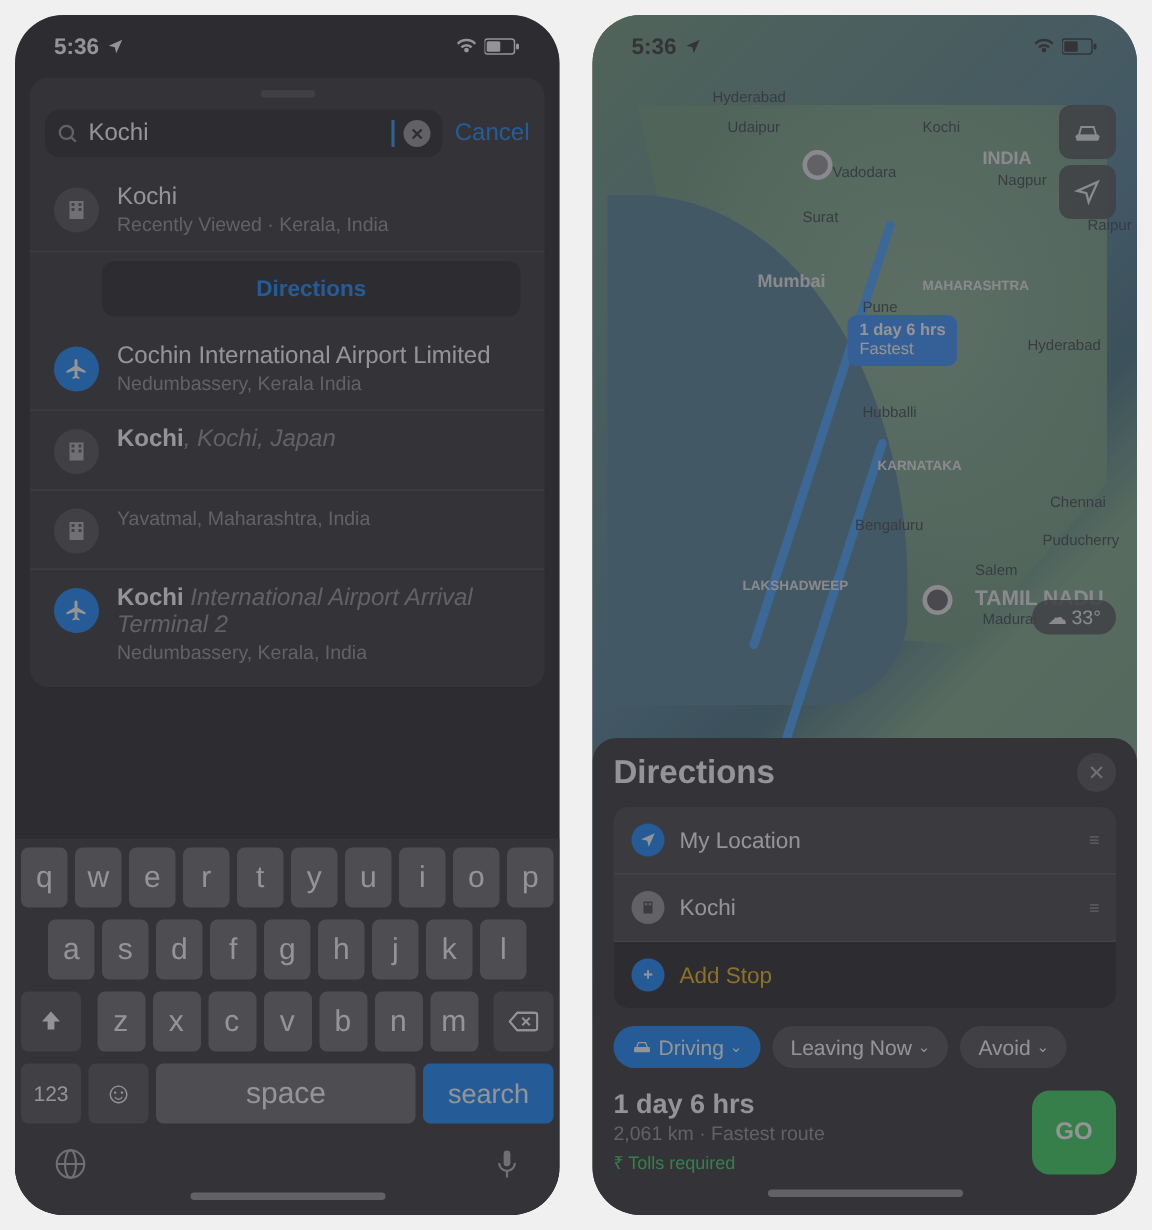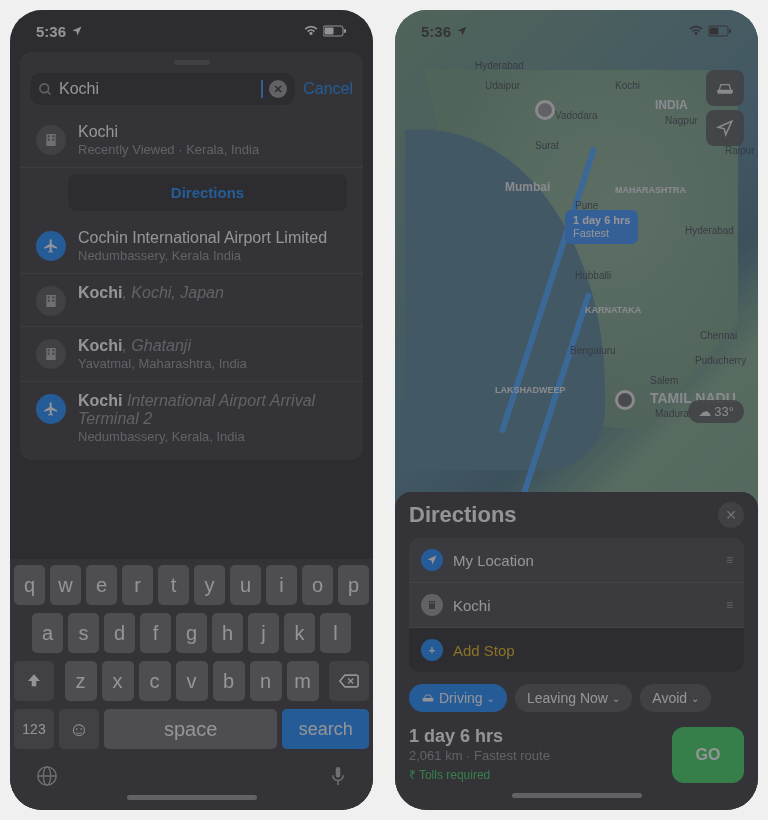--- a/index.html
+++ b/index.html
@@ -76,21 +76,21 @@
   .drag-handle { color:#8e8e93; font-size:12px; letter-spacing:-1px; }
   .chips { display:flex; gap:8px; margin-bottom:14px; flex-wrap:wrap; }
   .chip { background:#48484a; color:#fff; padding:6px 12px; border-radius:16px; font-size:14px; display:flex; align-items:center; gap:4px; }
   .chip.active { background:#0a84ff; }
   .chev { font-size:10px; }
 
   .summary-row { display:flex; justify-content:space-between; align-items:center; margin-bottom:10px; }
   .summary-text .dur { color:#fff; font-size:18px; font-weight:600; }
   .summary-text .dist { color:#8e8e93; font-size:13px; margin-top:1px; }
   .summary-text .tolls { color:#30d158; font-size:12px; margin-top:3px; display:flex; align-items:center; gap:3px; }
-  .go-btn { width:72px; height:56px; background:#30d158; color:#fff; border-radius:12px; display:flex; align-items:center; justify-content:center; font-size:16px; font-weight:700; }
+  .go-btn { width:56px; height:56px; background:#30d158; color:#fff; border-radius:12px; display:flex; align-items:center; justify-content:center; font-size:16px; font-weight:700; }
   svg { display:block; }
 </style>
 </head>
 <body>
 
 <div class="container">
 
 <div class="phone">
   <div class="dim-overlay"></div>
 
@@ -174,21 +174,20 @@
             <div class="res-icon">
               <svg width="16" height="16" viewBox="0 0 24 24" fill="#aeaeb2">
                 <rect x="5" y="3" width="14" height="18"></rect>
                 <rect x="7" y="5" width="3" height="3" fill="#48484a"></rect>
                 <rect x="14" y="5" width="3" height="3" fill="#48484a"></rect>
                 <rect x="7" y="10" width="3" height="3" fill="#48484a"></rect>
                 <rect x="14" y="10" width="3" height="3" fill="#48484a"></rect>
               </svg>
             </div>
             <div class="res-text">
-              <div class="res-title"><b>Kochi</b><span class="dim">, Ghatanji</span></div>
               <div class="res-sub">Yavatmal, Maharashtra, India</div>
             </div>
           </div>
           <div class="res-item">
             <div class="res-icon blue">
               <svg width="16" height="16" viewBox="0 0 24 24" fill="#fff">
                 <path d="M21 16v-2l-8-5V3.5a1.5 1.5 0 00-3 0V9l-8 5v2l8-2.5V19l-2 1.5V22l3.5-1 3.5 1v-1.5L13 19v-5.5z"></path>
               </svg>
             </div>
             <div class="res-text">

